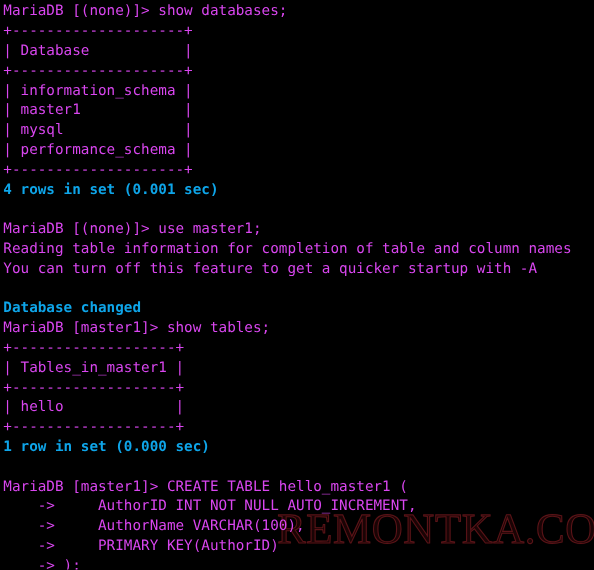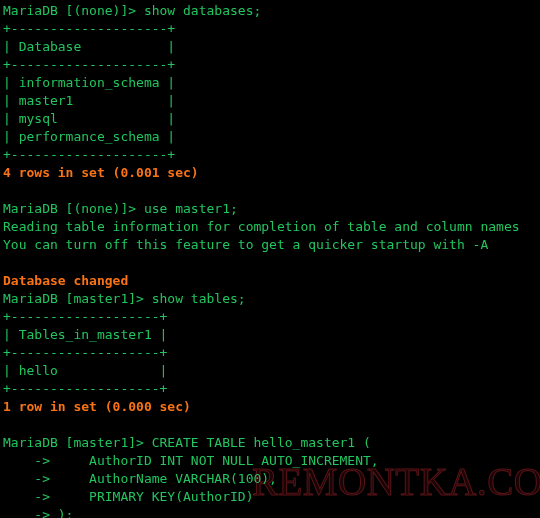--- a/index.html
+++ b/index.html
@@ -37,24 +37,24 @@
     left: 3px;
     top: 2px;
     width: 537px;
     white-space: pre;
     color: #c8c8c8;
     z-index: 2;
   }
   .line {
     height: 18px;
     white-space: pre;
-    color: #22c55e;
+    color: #d946ef;
   }
   .line.bold {
-    color: #f97316;
+    color: #0ea5e9;
     font-weight: bold;
   }
   .line.blank {
     height: 18px;
   }
 </style>
 </head>
 <body>
 
 <div id="terminal">

